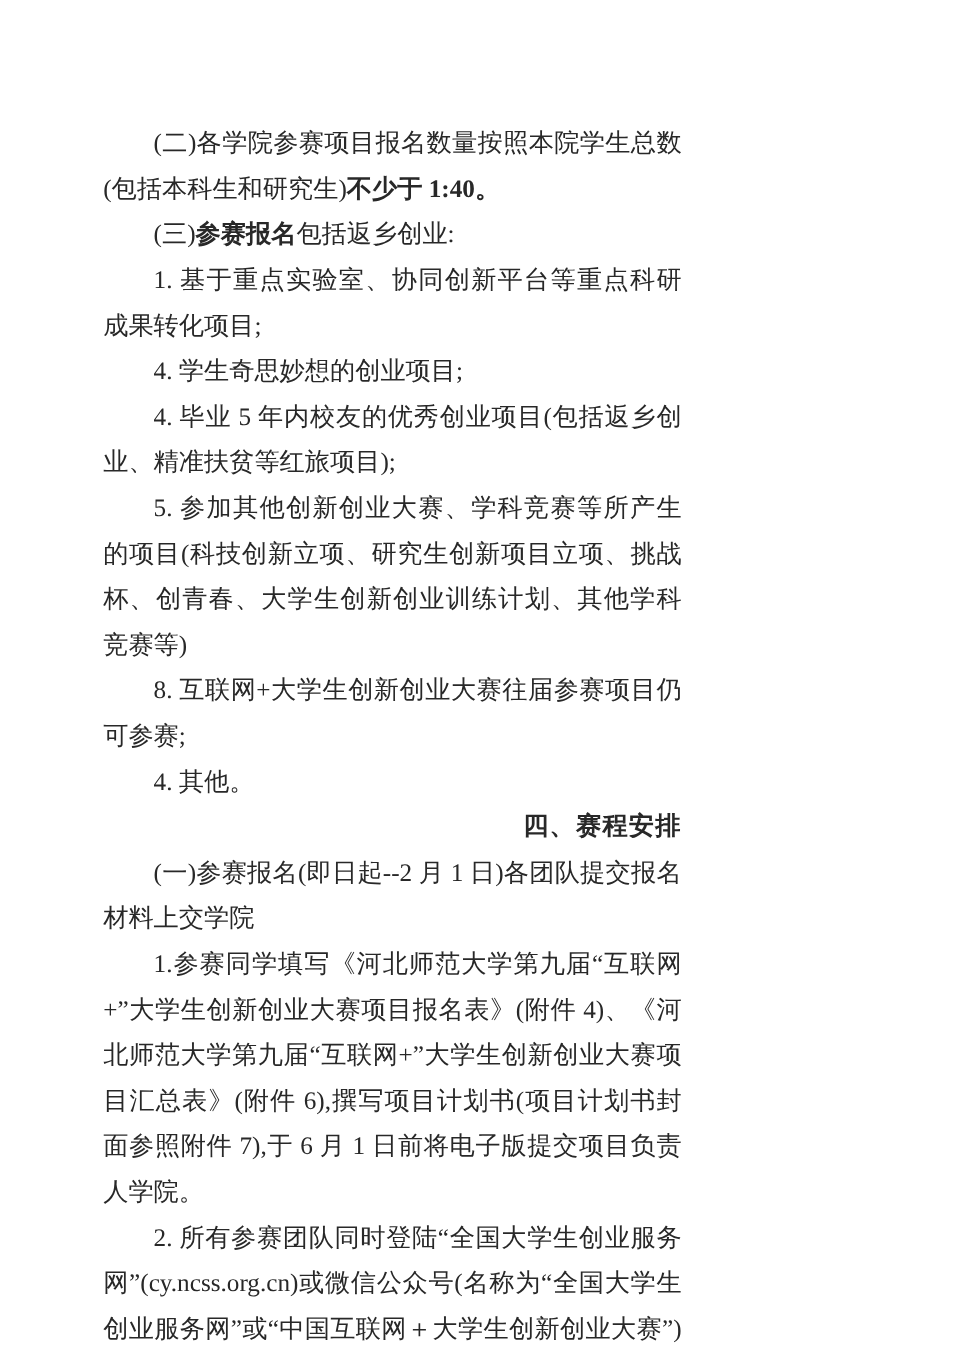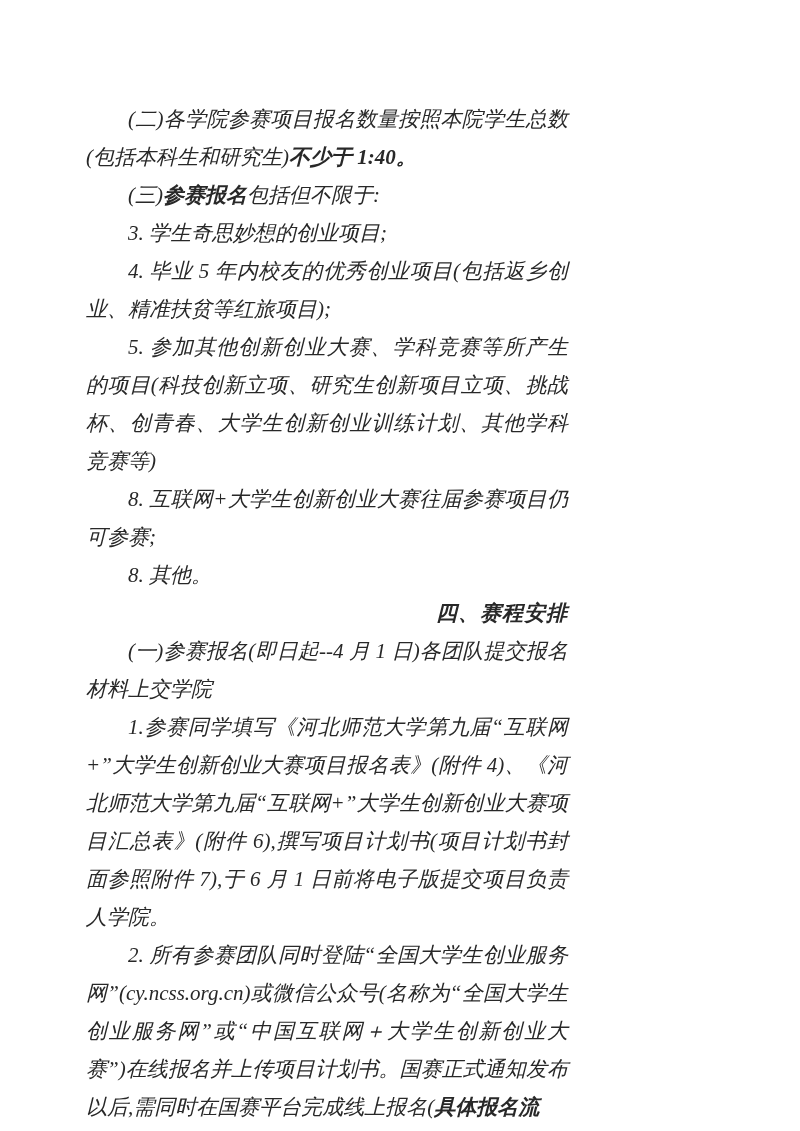--- a/index.html
+++ b/index.html
@@ -8,21 +8,20 @@
     background: #ffffff;
   }
   .page {
     position: relative;
     box-sizing: border-box;
     width: 664px;
     height: 1131px;
     margin: 0;
     background: #ffffff;
     overflow: hidden;
-    font-style: italic;
   }
   .doc {
     box-sizing: border-box;
     padding: 100px 96px 0 86px;
     color: #282828;
     font-family: "Liberation Serif", "DejaVu Serif", serif;
   }
   .doc p {
     margin: 0;
     font-size: 21px;
@@ -41,24 +40,25 @@
   }
   .doc span.run { font-weight: normal; }
   .doc span.run.bold { font-weight: 700; }
 </style>
 </head>
 <body>
 
 <div class="page">
   <div class="doc" id="doc-content" style="color: rgb(40, 40, 40);">
       <p class="paragraph"><span class="run">(二)各学院参赛项目报名数量按照本院学生总数(包括本科生和研究生)</span><span class="run bold">不少于 1:40。</span></p>
-      <p class="paragraph"><span class="run">(三)</span><span class="run bold">参赛报名</span><span class="run">包括但不限于:</span></p>
-      <p class="list-item"><span class="run">3. 学生奇思妙想的创业项目;</span></p>
+      <p class="paragraph"><span class="run">(三)</span><span class="run bold">参赛报名</span><span class="run">包括返乡创业:</span></p>
+      <p class="list-item"><span class="run">1. 基于重点实验室、协同创新平台等重点科研成果转化项目;</span></p>
+      <p class="list-item"><span class="run">4. 学生奇思妙想的创业项目;</span></p>
       <p class="list-item"><span class="run">4. 毕业 5 年内校友的优秀创业项目(包括返乡创业、精准扶贫等红旅项目);</span></p>
       <p class="list-item"><span class="run">5. 参加其他创新创业大赛、学科竞赛等所产生的项目(科技创新立项、研究生创新项目立项、挑战杯、创青春、大学生创新创业训练计划、其他学科竞赛等)</span></p>
       <p class="list-item"><span class="run">8. 互联网+大学生创新创业大赛往届参赛项目仍可参赛;</span></p>
-      <p class="list-item"><span class="run">8. 其他。</span></p>
+      <p class="list-item"><span class="run">4. 其他。</span></p>
       <p class="heading"><span class="run bold">四、赛程安排</span></p>
-      <p class="paragraph"><span class="run">(一)参赛报名(即日起--4 月 1 日)各团队提交报名材料上交学院</span></p>
+      <p class="paragraph"><span class="run">(一)参赛报名(即日起--2 月 1 日)各团队提交报名材料上交学院</span></p>
       <p class="paragraph"><span class="run">1.参赛同学填写《河北师范大学第九届“互联网+”大学生创新创业大赛项目报名表》(附件 4)、《河北师范大学第九届“互联网+”大学生创新创业大赛项目汇总表》(附件 6),撰写项目计划书(项目计划书封面参照附件 7),于 6 月 1 日前将电子版提交项目负责人学院。</span></p>
       <p class="paragraph"><span class="run">2. 所有参赛团队同时登陆“全国大学生创业服务网”(cy.ncss.org.cn)或微信公众号(名称为“全国大学生创业服务网”或“中国互联网＋大学生创新创业大赛”)在线报名并上传项目计划书。国赛正式通知发布以后,需同时在国赛平台完成线上报名(</span><span class="run bold">具体报名流</span></p>
     </div>
 </div>
 
 </body></html>

